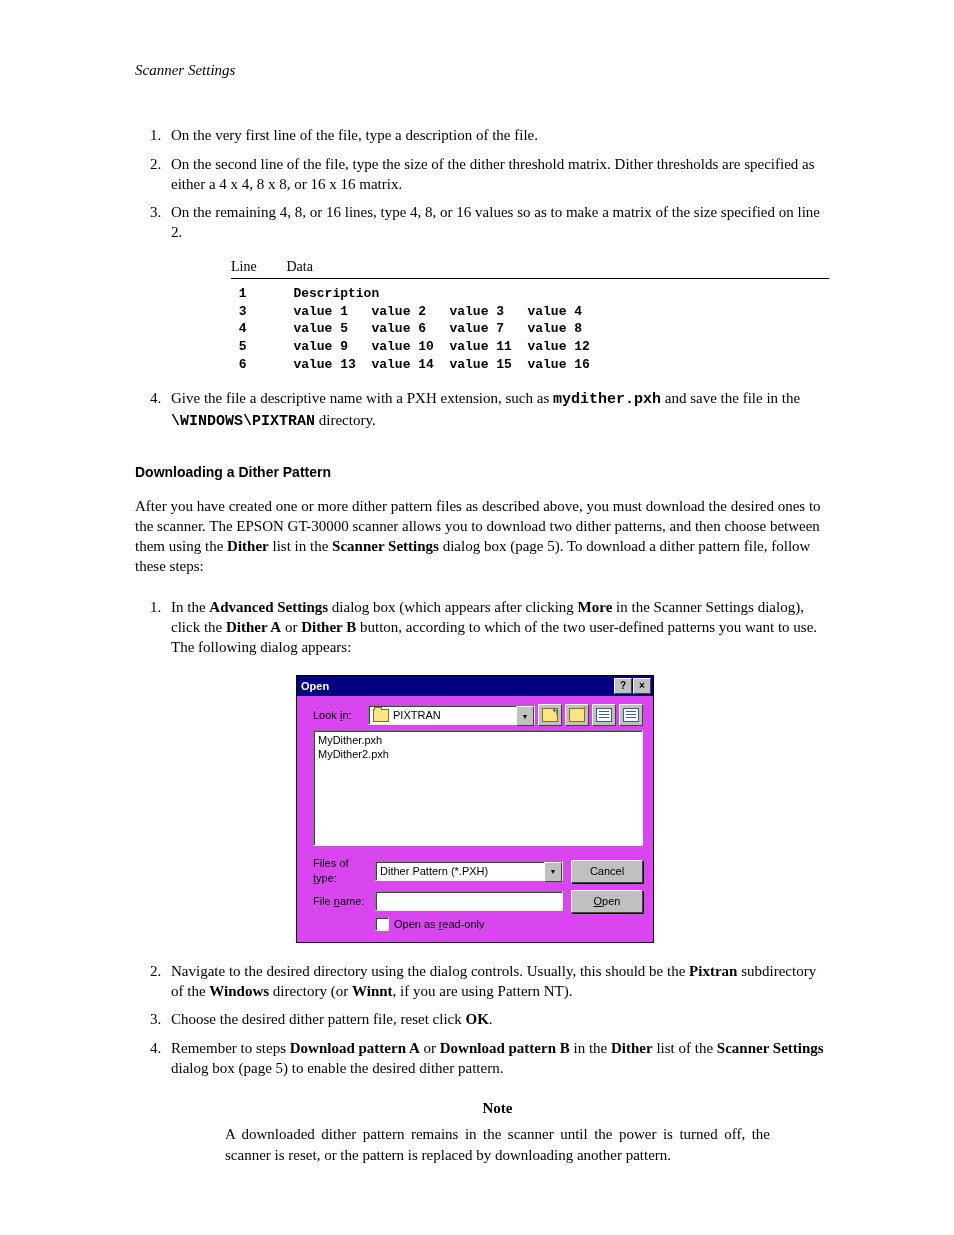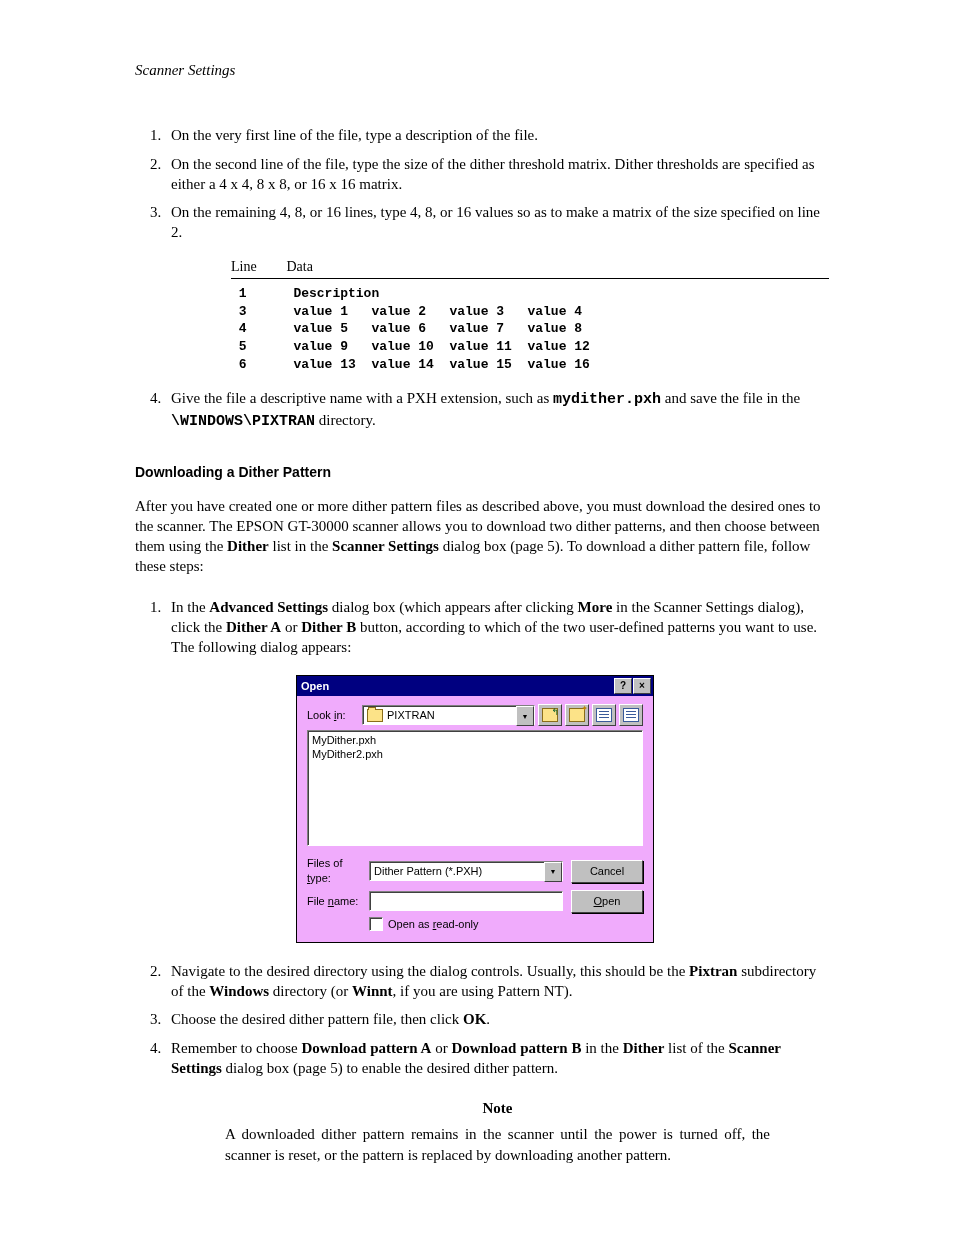--- a/index.html
+++ b/index.html
@@ -57,21 +57,21 @@
     margin: 0 0 20px 0;
   }
   .dialog-wrap {
     margin: 18px 0 18px 125px;
   }
   .dialog {
     width: 356px;
     border: 1px solid #000;
     font-family: "MS Sans Serif", Tahoma, Arial, sans-serif;
     font-size: 11px;
-    background: #f0abfc;
+    background: #d946ef;
   }
   .titlebar {
     background: linear-gradient(to right, #000080, #000080);
     color: #fff;
     display: flex;
     align-items: center;
     justify-content: space-between;
     padding: 2px 2px 2px 4px;
     font-weight: bold;
   }
@@ -79,21 +79,21 @@
   .tb-btn {
     width: 16px; height: 14px;
     background: #c0c0c0;
     border: 1px solid #fff;
     border-right-color: #404040;
     border-bottom-color: #404040;
     display:flex; align-items:center; justify-content:center;
     font-weight:bold; color:#000; font-size:10px; line-height:1;
     margin-left:1px;
   }
-  .dlg-body { padding: 8px 10px 10px 10px; }
+  .dlg-body { padding: 8px 10px 10px 16px; }
   .row { display:flex; align-items:center; margin-bottom:4px; }
   .lbl { width: 55px; }
   .underline-char { text-decoration: underline; }
   .combo {
     flex: 1;
     background: #fff;
     border: 1px solid #808080;
     border-right-color:#fff; border-bottom-color:#fff;
     box-shadow: inset 1px 1px 0 #404040;
     height: 18px;
@@ -277,23 +277,23 @@
             <span>Open as <span class="underline-char">r</span>ead-only</span>
           </div>
         </div>
       </div>
     </div>
   </li>
   <li>
     <span>Navigate to the desired directory using the dialog controls. Usually, this should be the </span><b>Pixtran</b><span> subdirectory of the </span><b>Windows</b><span> directory (or </span><b>Winnt</b><span>, if you are using Pattern NT).</span>
   </li>
   <li>
-    <span>Choose the desired dither pattern file, then click </span><b>OK</b><span>.</span>
-  </li>
-  <li>
-    <span>Remember to choose </span><b>Download pattern A</b><span> or </span><b>Download pattern B</b><span> in the </span><b>Dither</b><span> list of the </span><b>Scanner Settings</b><span> dialog box (page 5) to enable the desired dither pattern.</span>
+    <span>Choose the desired dither pattern file, reset click </span><b>OK</b><span>.</span>
+  </li>
+  <li>
+    <span>Remember to steps </span><b>Download pattern A</b><span> or </span><b>Download pattern B</b><span> in the </span><b>Dither</b><span> list of the </span><b>Scanner Settings</b><span> dialog box (page 5) to enable the desired dither pattern.</span>
   </li>
 </ol>
 
 <div class="note-block">
   <div class="note-title">Note</div>
   <div class="note-body">A downloaded dither pattern remains in the scanner until the power is turned off, the scanner is reset, or the pattern is replaced by downloading another pattern.</div>
 </div>
 
 </body></html>

